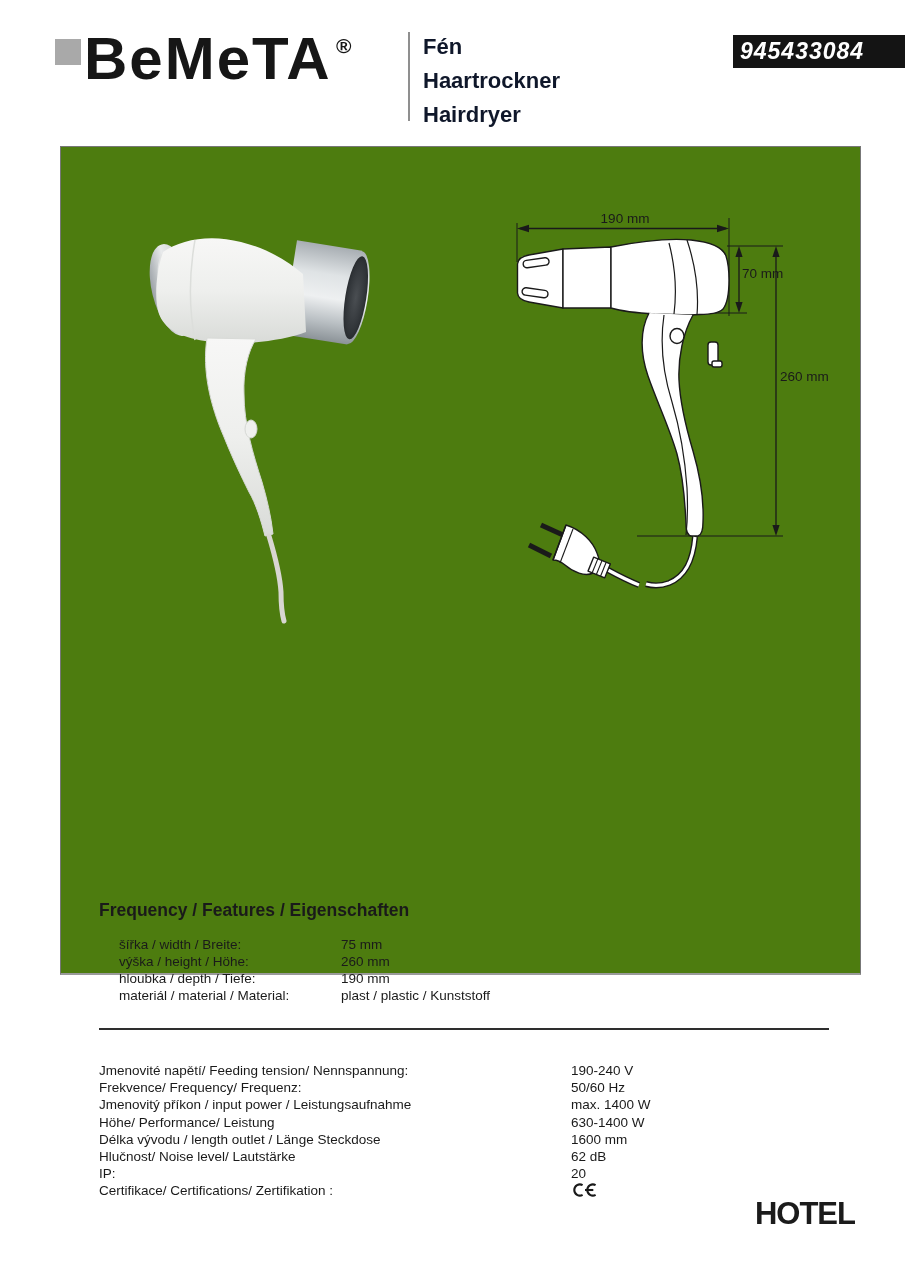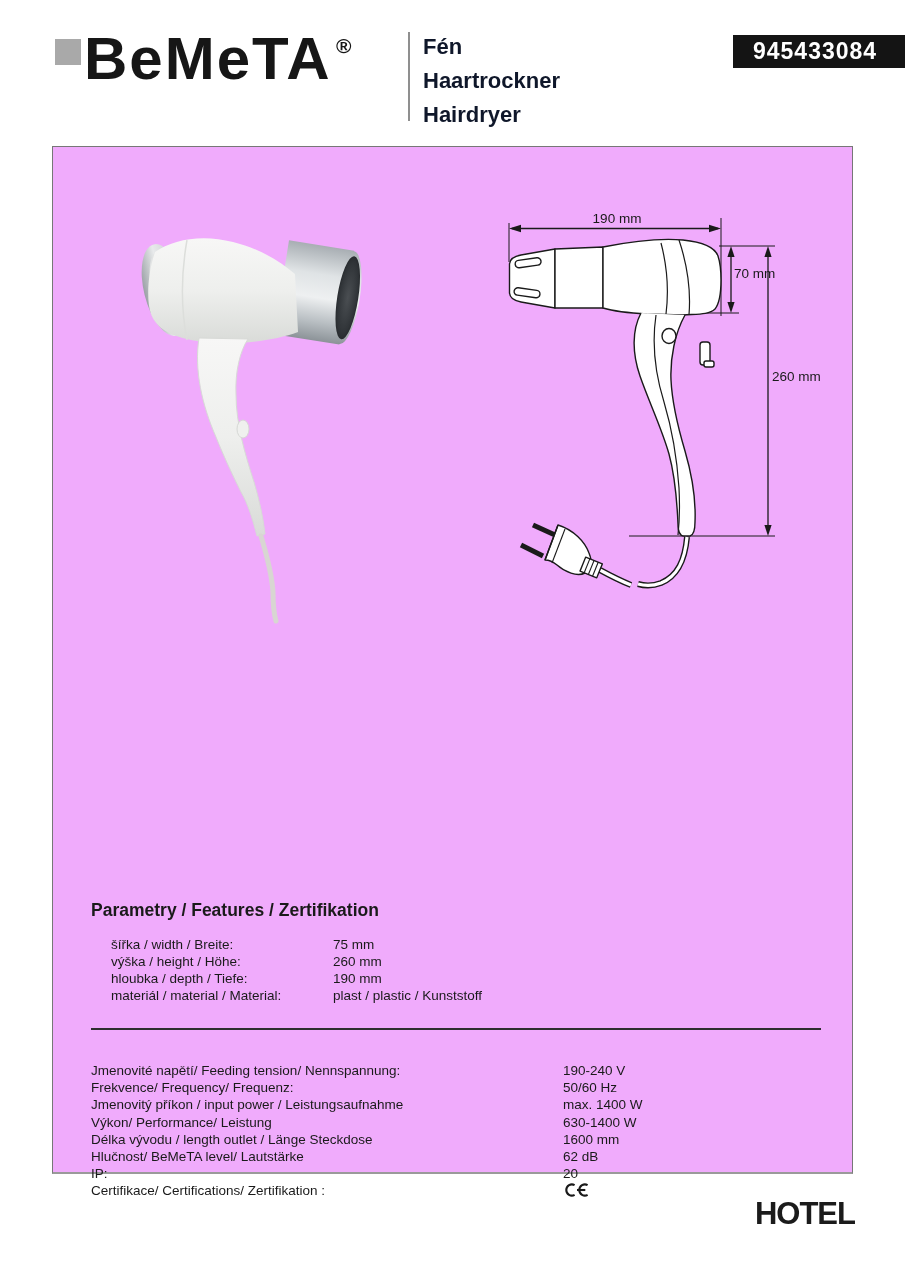--- a/index.html
+++ b/index.html
@@ -9,25 +9,25 @@
   }
   
   .logo-square{position:absolute;left:55px;top:39px;width:26px;height:26px;background:#a9a9a9;}
   .logo-text{position:absolute;left:84px;top:29px;font-size:60px;font-weight:bold;
     letter-spacing:2px;line-height:1;color:#161616;white-space:nowrap;}
   .logo-reg{position:absolute;left:336px;top:34px;font-size:21px;font-weight:bold;color:#161616;}
   .header-divider{position:absolute;left:408px;top:32px;width:2px;height:89px;background:#8f8f8f;}
   .product-names{position:absolute;left:423px;top:30px;font-size:22px;font-weight:bold;
     line-height:34px;color:#0f172a;}
   .code-box{position:absolute;left:733px;top:35px;width:172px;height:33px;background:#141414;
-    color:#ffffff;font-size:23px;font-weight:bold;line-height:33px;padding-left:20px;
-    box-sizing:border-box;letter-spacing:1px;}
-  
-  .content-box{position:absolute;left:52px;top:146px;width:801px;height:1028px;
-    border:1px solid #777;border-bottom:2px solid #9a9a9a;box-sizing:border-box;background:#f0abfc;}
+    color:#ffffff;font-size:23px;font-weight:bold;line-height:33px;padding-left:7px;
+    box-sizing:border-box;letter-spacing:1px;font-style:italic;}
+  
+  .content-box{position:absolute;left:60px;top:146px;width:801px;height:829px;
+    border:1px solid #777;border-bottom:2px solid #9a9a9a;box-sizing:border-box;background:#4d7c0f;}
   .photo-svg{position:absolute;left:68px;top:77px;}
   .drawing-svg{position:absolute;left:428px;top:49px;}
   .dim-label{font-size:13.5px;fill:#1a1a1a;font-family:"Liberation Sans",sans-serif;}
   
   .param-heading{position:absolute;left:38px;top:753px;margin:0;font-size:17.5px;font-weight:bold;}
   .param-table{position:absolute;left:38px;top:789px;font-size:13.5px;line-height:17px;width:740px;}
   .param-row{position:relative;margin-left:20px;}
   .param-row .val{position:absolute;left:222px;top:0;}
   .spec-rule{position:absolute;left:38px;top:881px;width:730px;height:2px;background:#2e2e2e;}
   .spec-table{position:absolute;left:38px;top:892px;font-size:13.5px;line-height:17.2px;width:760px;margin-top:23px;}
@@ -165,21 +165,21 @@
         <path d="M 84,333 L 71,367" fill="none" stroke-width="1.1"></path>
         <g transform="rotate(22 110 372)">
           <rect x="101" y="364" width="18" height="15"></rect>
           <line x1="105.5" y1="364" x2="105.5" y2="379" stroke-width="1.1"></line>
           <line x1="110" y1="364" x2="110" y2="379" stroke-width="1.1"></line>
           <line x1="114.5" y1="364" x2="114.5" y2="379" stroke-width="1.1"></line>
         </g>
       </g>
     </svg>
 
-    <h2 class="param-heading">Parametry / Features / Zertifikation</h2>
+    <h2 class="param-heading">Frequency / Features / Eigenschaften</h2>
 
     <div class="param-table">
       <div class="param-row">
         <span>šířka / width / Breite:</span>
         <span class="val">75 mm</span>
       </div>
       <div class="param-row">
         <span>výška / height / Höhe:</span>
         <span class="val">260 mm</span>
       </div>
@@ -202,29 +202,29 @@
       </div>
       <div class="spec-row">
         <span>Frekvence/ Frequency/ Frequenz:</span>
         <span class="val">50/60 Hz</span>
       </div>
       <div class="spec-row">
         <span>Jmenovitý příkon / input power / Leistungsaufnahme</span>
         <span class="val">max. 1400 W</span>
       </div>
       <div class="spec-row">
-        <span>Výkon/ Performance/ Leistung</span>
+        <span>Höhe/ Performance/ Leistung</span>
         <span class="val">630-1400 W</span>
       </div>
       <div class="spec-row">
         <span>Délka vývodu / length outlet / Länge Steckdose</span>
         <span class="val">1600 mm</span>
       </div>
       <div class="spec-row">
-        <span>Hlučnost/ BeMeTA level/ Lautstärke</span>
+        <span>Hlučnost/ Noise level/ Lautstärke</span>
         <span class="val">62 dB</span>
       </div>
       <div class="spec-row">
         <span>IP:</span>
         <span class="val">20</span>
       </div>
       <div class="spec-row">
         <span>Certifikace/ Certifications/ Zertifikation :</span>
         <span class="val">
           <svg class="ce-svg" width="26" height="16" viewBox="0 0 26 16" role="img" aria-label="CE">

